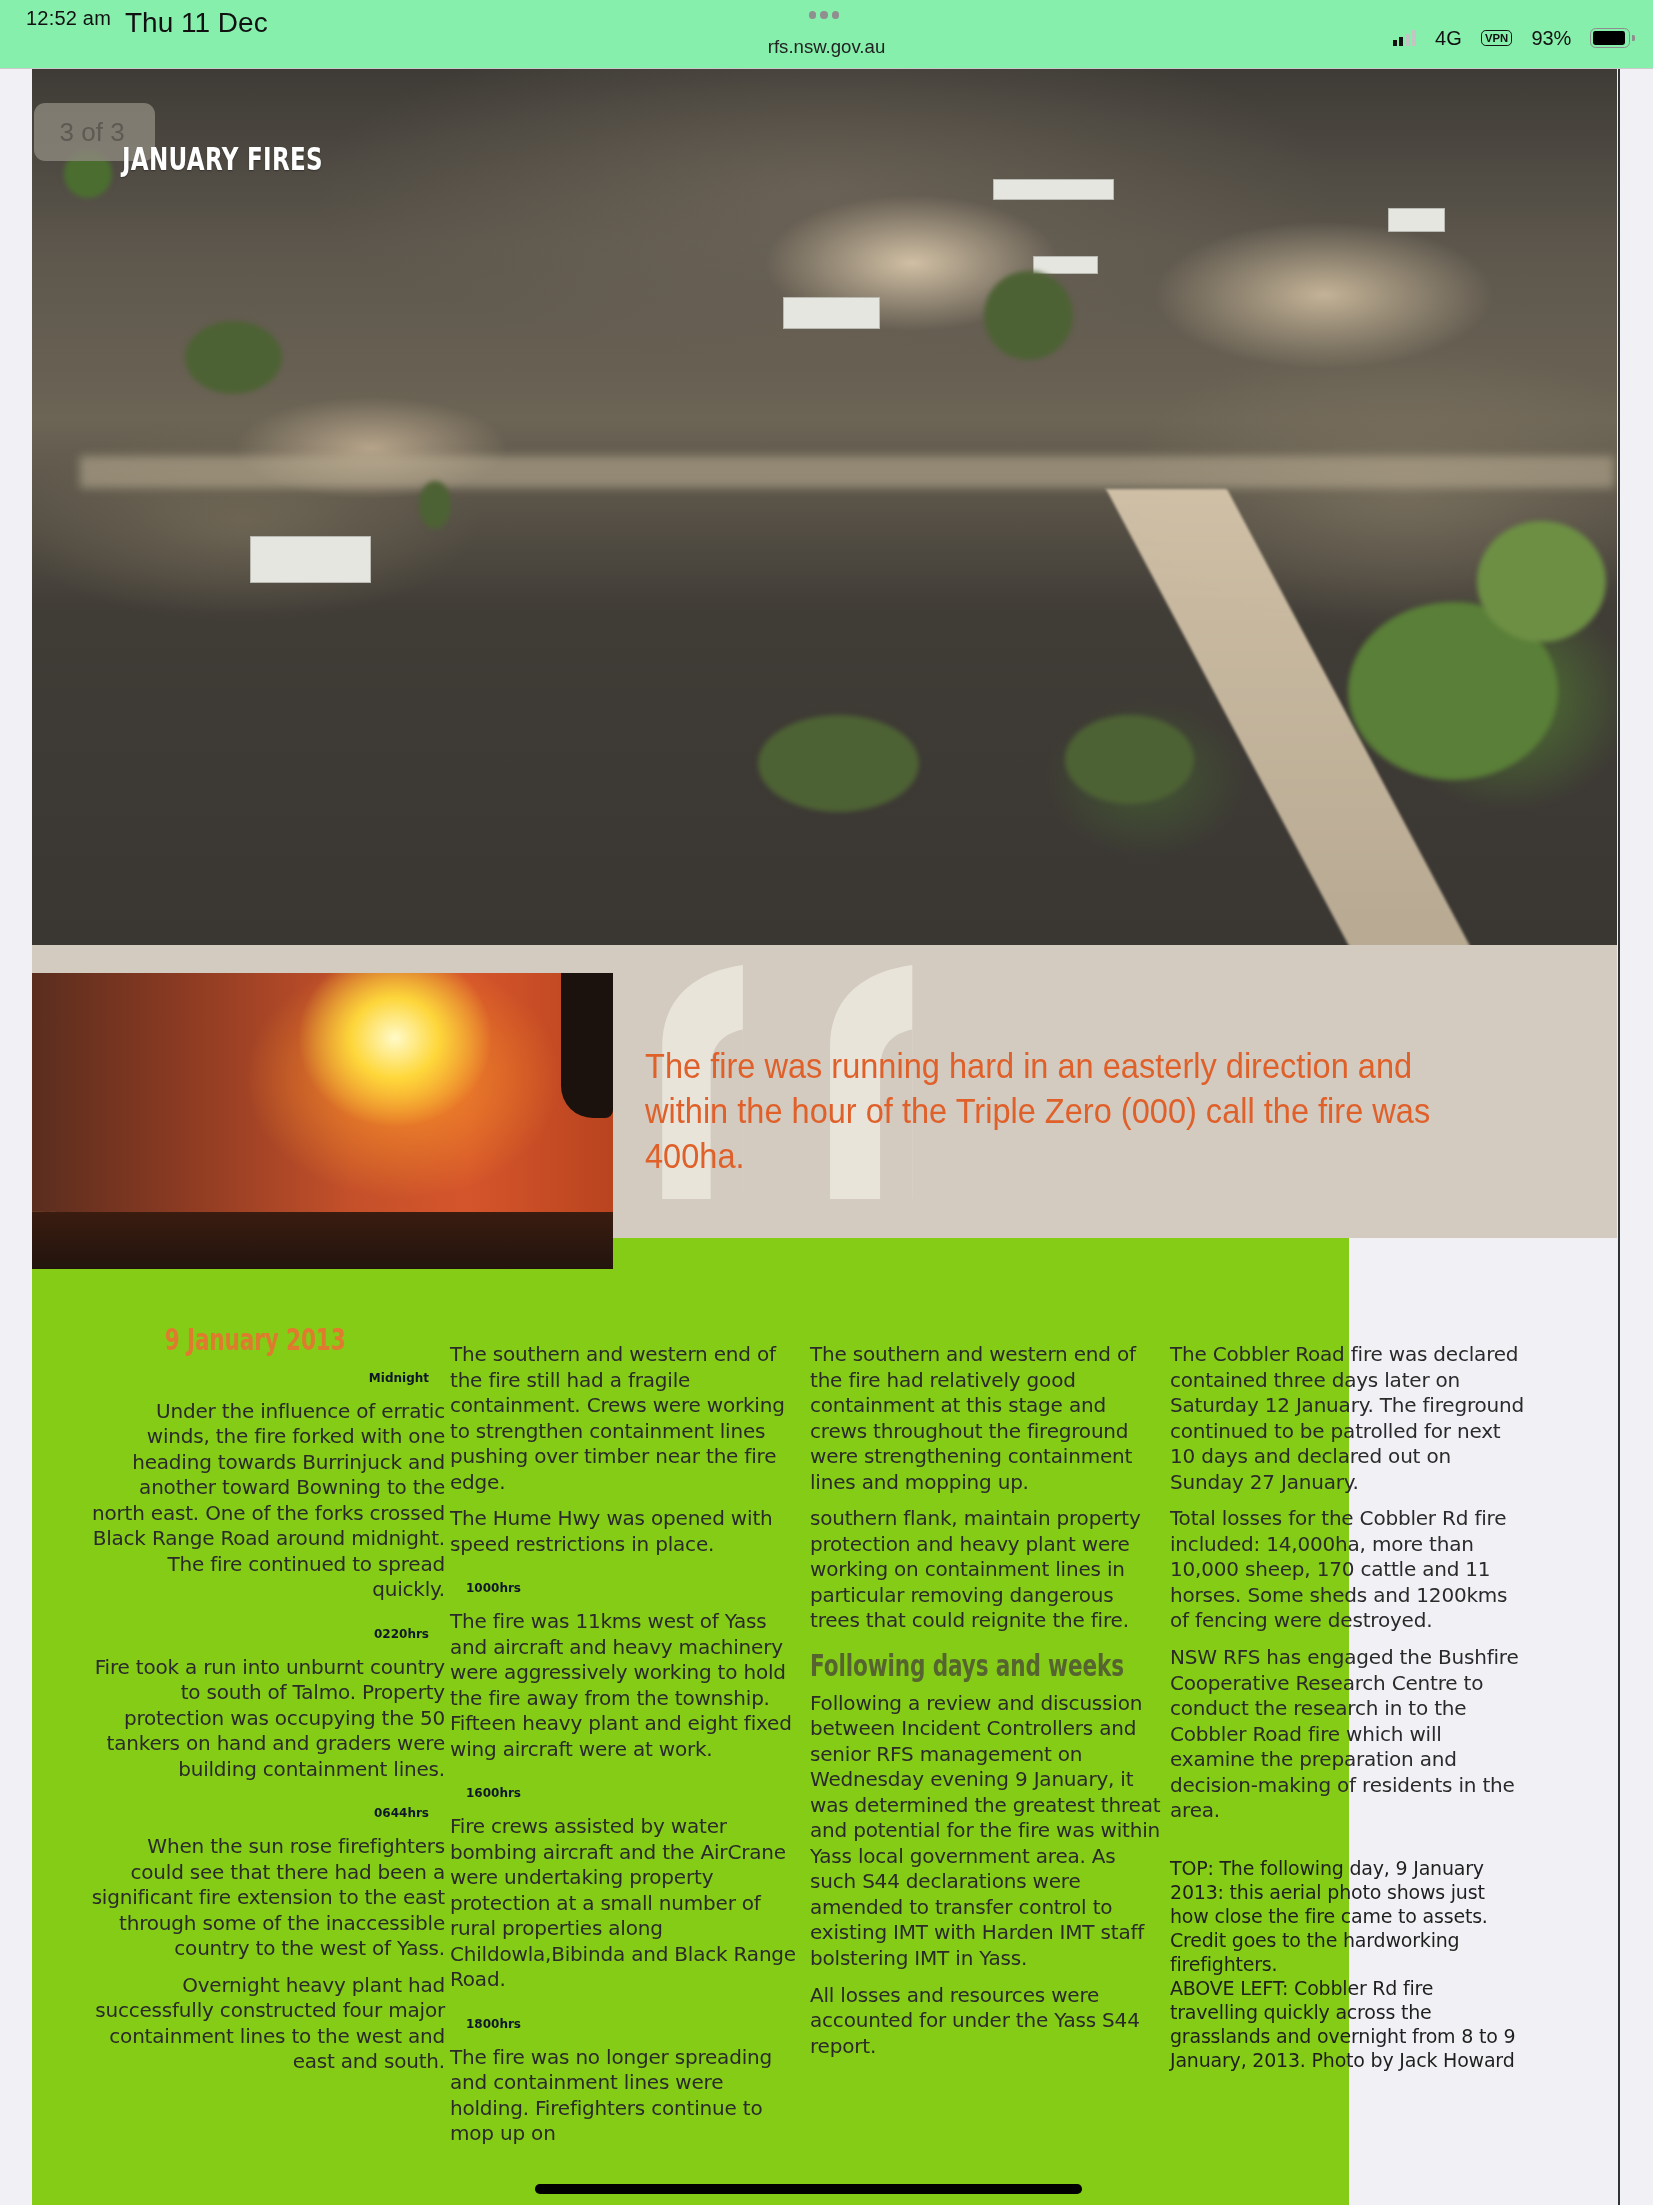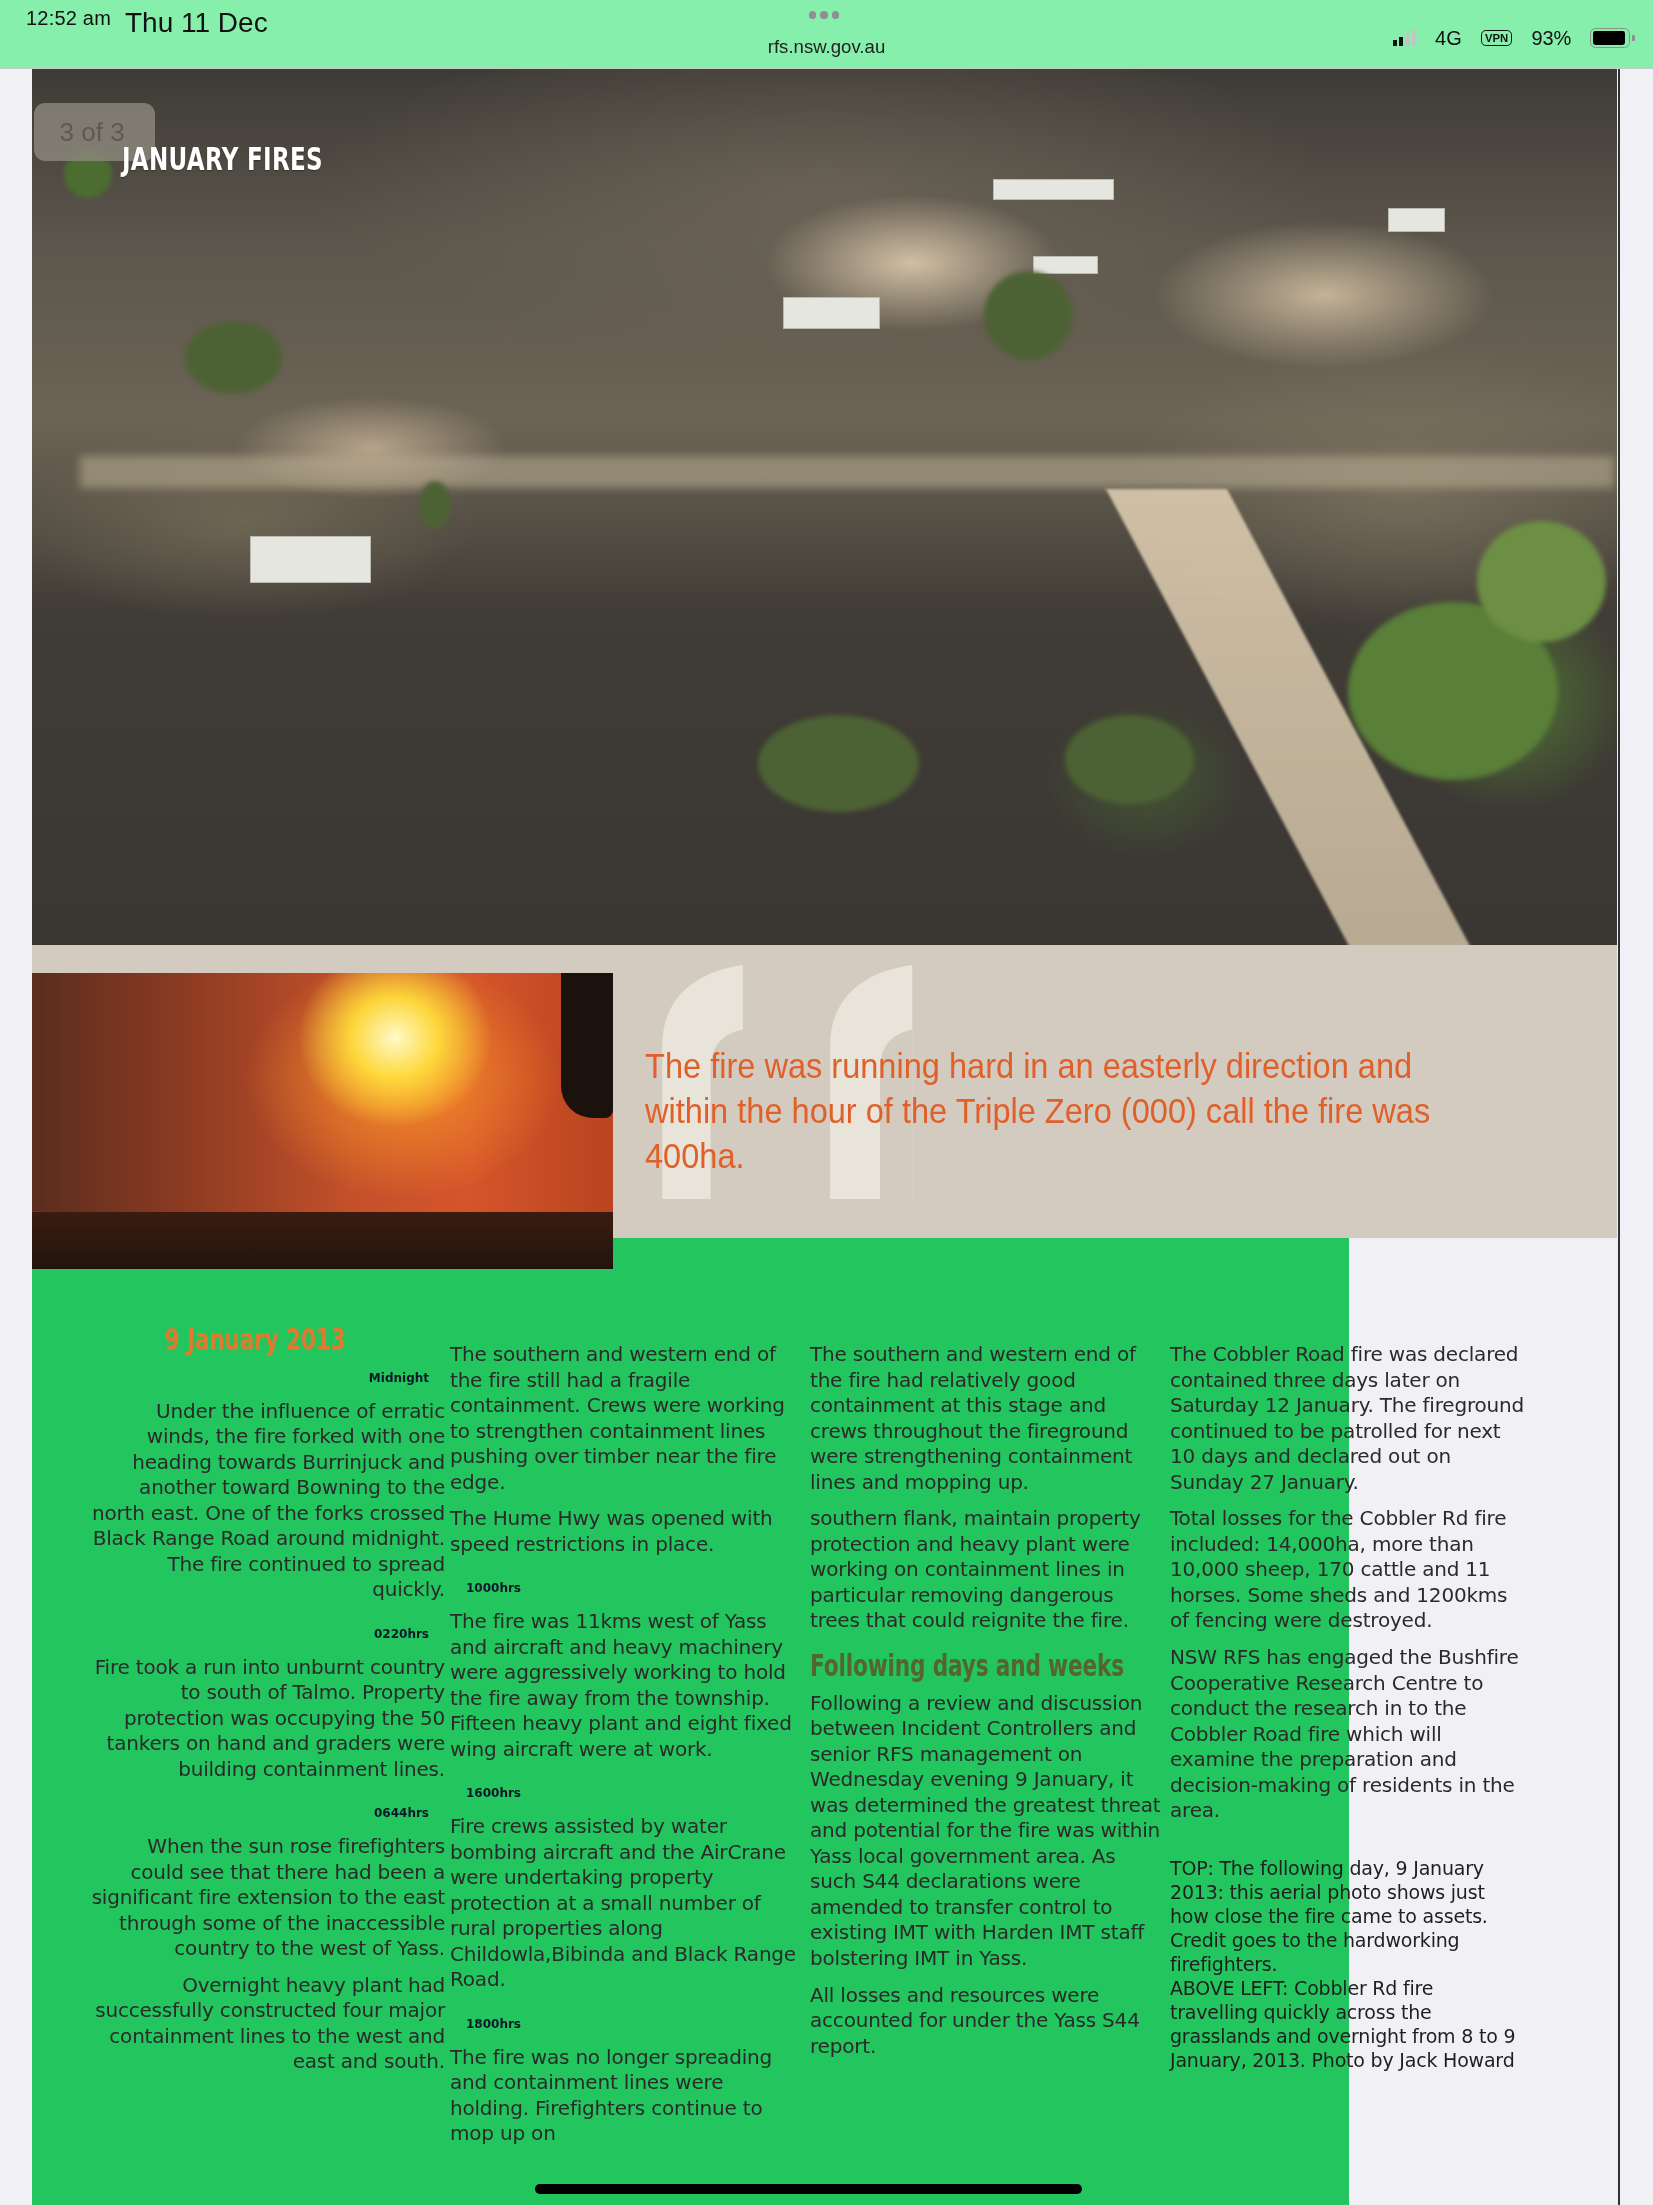--- a/index.html
+++ b/index.html
@@ -15,21 +15,21 @@
   .status-right { position: absolute; right: 22.6px; top: 6.5px; display: flex; align-items: center; gap: 19px; font-size: 20px; color: #111; margin-top: 20px; }
   .signal { display: flex; align-items: flex-end; gap: 2.4px; height: 16px; }
   .signal i { display: block; width: 4px; background: #111; }
   .signal i.dim { background: #c4c4c4; }
   .vpn { border: 1.6px solid #111; border-radius: 4.8px; font-size: 11.3px; padding: 0.8px 3.2px; font-weight: bold; line-height: 13px; }
   .battery { width: 40px; height: 20px; border: 1.6px solid #8e8e8e; border-radius: 5.7px; padding: 1.6px; position: relative; }
   .battery .fill { height: 100%; background: #000; border-radius: 2.4px; }
   .battery::after { content: ""; position: absolute; right: -5.7px; top: 5.7px; width: 3.2px; height: 6.5px; background: #8e8e8e; border-radius: 0 1.6px 1.6px 0; }
 
   
-  .page { position: absolute; left: 32px; top: 69px; width: 1317px; height: 2136px; background: #22c55e; }
+  .page { position: absolute; left: 32px; top: 69px; width: 1317px; height: 2136px; background: #84cc16; }
   .side-shade-right { position: absolute; left: 1618px; top: 69px; width: 36px; height: 2136px; background: #f0f0f5; border-left: 2.4px solid #2e3336; }
 
   
   .aerial { position: absolute; left: 0; top: 0; width: 1585px; height: 876px; overflow: hidden;
     background:
       radial-gradient(ellipse 210px 97px at 880px 194px, rgba(214,196,168,0.95), rgba(214,196,168,0) 70%),
       radial-gradient(ellipse 242px 105px at 1292px 226px, rgba(206,188,158,0.9), rgba(206,188,158,0) 70%),
       radial-gradient(ellipse 194px 73px at 339px 379px, rgba(196,176,148,0.85), rgba(196,176,148,0) 70%),
       radial-gradient(ellipse 178px 161px at 1477px 630px, rgba(80,120,50,0.95), rgba(80,120,50,0) 70%),
       radial-gradient(ellipse 145px 113px at 1114px 710px, rgba(70,100,50,0.7), rgba(70,100,50,0) 70%),

